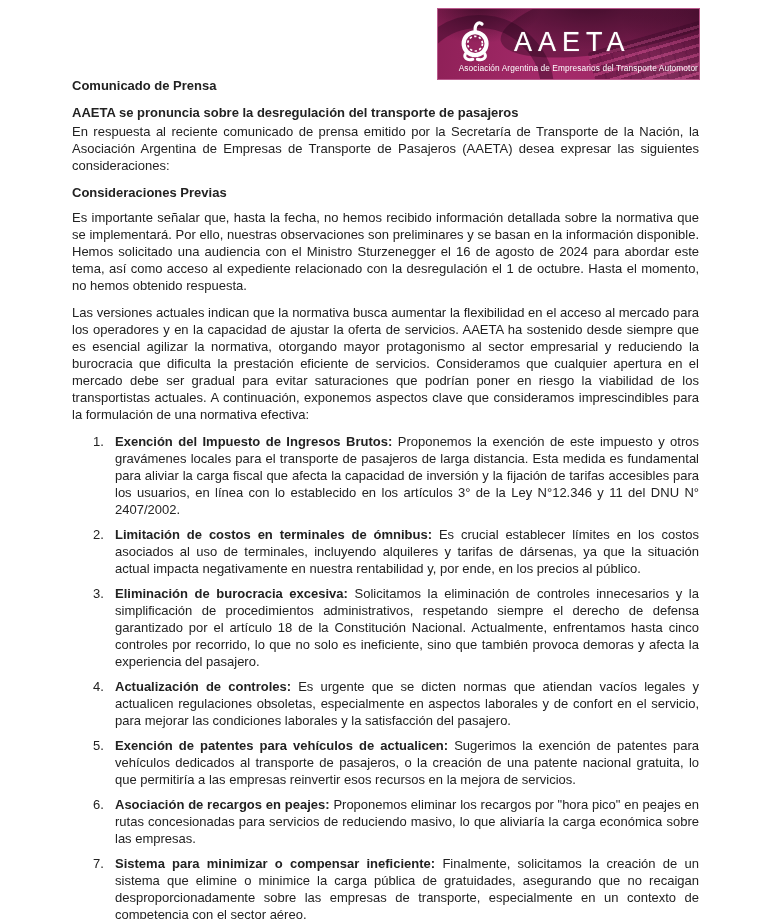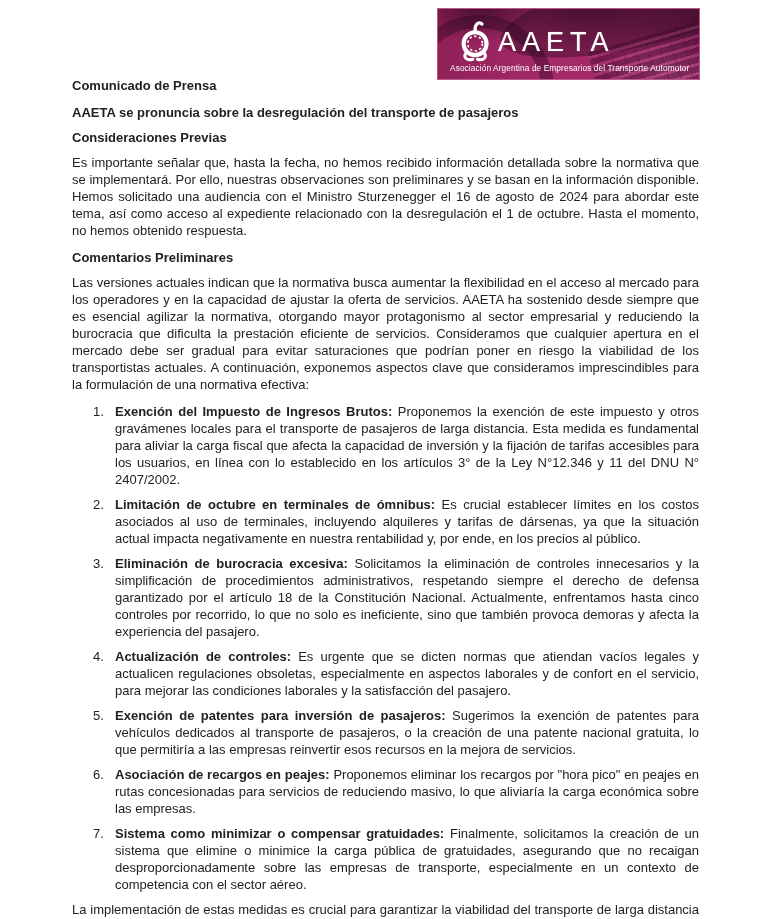--- a/index.html
+++ b/index.html
@@ -33,29 +33,29 @@
   }
   .laptop-keys {
     position:absolute; right:-14px; bottom:-14px; width:120px; height:58px;
     transform:rotate(-16deg); border-radius:4px; opacity:.75;
     background:
       repeating-linear-gradient(0deg, rgba(55,8,38,.55) 0 6px, rgba(165,70,120,.45) 6px 9px),
       repeating-linear-gradient(90deg, rgba(0,0,0,0) 0 10px, rgba(110,25,78,.5) 10px 12px);
   }
   .logo-row {
     position:absolute; left:16px; top:12px; height:42px;
-    display:flex; align-items:center; gap:0;
+    display:flex; align-items:center; gap:16px;
   }
   .logo-acronym {
     color:#ffffff; font-size:27px; letter-spacing:6px; font-weight:normal;
     text-shadow:0 0 1px rgba(255,255,255,.6);
   }
   .banner-tagline {
     position:absolute; left:12px; bottom:6px; width:248px;
-    color:#ffffff; font-size:8.3px; letter-spacing:.1px; white-space:nowrap;
+    color:#ffffff; font-size:8.3px; letter-spacing:.1px; white-space:nowrap;text-align:right;
   }
 
   
   .content {
     position:absolute; left:72px; top:77px; width:627px;
     font-size:13px; line-height:17px;
   }
   .para { text-align:justify; margin-bottom:10px; }
   .bold-head { font-weight:bold; margin-bottom:10px; }
   .doc-title { font-weight:bold; margin-bottom:2px; }
@@ -87,52 +87,52 @@
       </svg>
     </span>
     <span class="logo-acronym">AAETA</span>
   </div>
   <div class="banner-tagline">Asociación Argentina de Empresarios del Transporte Automotor</div>
 </div>
 
 <div class="content">
   <p class="bold-head">Comunicado de Prensa</p>
   <p class="doc-title">AAETA se pronuncia sobre la desregulación del transporte de pasajeros</p>
+  <p class="para">En respuesta al reciente comunicado de prensa emitido por la Secretaría de Transporte de la Nación, la Asociación Argentina de Empresas de Transporte de Pasajeros (AAETA) desea expresar las siguientes consideraciones:</p>
 
   <p class="section-heading">Consideraciones Previas</p>
   <p class="para">Es importante señalar que, hasta la fecha, no hemos recibido información detallada sobre la normativa que se implementará. Por ello, nuestras observaciones son preliminares y se basan en la información disponible. Hemos solicitado una audiencia con el Ministro Sturzenegger el 16 de agosto de 2024 para abordar este tema, así como acceso al expediente relacionado con la desregulación el 1 de octubre. Hasta el momento, no hemos obtenido respuesta.</p>
 
-  <p class="section-heading">Comentarios Preliminares</p>
   <p class="para">Las versiones actuales indican que la normativa busca aumentar la flexibilidad en el acceso al mercado para los operadores y en la capacidad de ajustar la oferta de servicios. AAETA ha sostenido desde siempre que es esencial agilizar la normativa, otorgando mayor protagonismo al sector empresarial y reduciendo la burocracia que dificulta la prestación eficiente de servicios.  Consideramos que cualquier apertura en el mercado debe ser gradual para evitar saturaciones que podrían poner en riesgo la viabilidad de los transportistas actuales. A continuación, exponemos aspectos clave que consideramos imprescindibles para la formulación de una normativa efectiva:</p>
 
   <div class="num-list">
     <div class="li">
       <span class="num">1.</span>
       <p class="li-body"><span class="lead">Exención del Impuesto de Ingresos Brutos:</span> <span>Proponemos la exención de este impuesto y otros gravámenes locales para el transporte de pasajeros de larga distancia. Esta medida es fundamental para aliviar la carga fiscal que afecta la capacidad de inversión y la fijación de tarifas accesibles para los usuarios, en línea con lo establecido en los artículos 3° de la Ley N°12.346 y 11 del DNU N° 2407/2002.</span></p>
     </div>
     <div class="li">
       <span class="num">2.</span>
-      <p class="li-body"><span class="lead">Limitación de octubre en terminales de ómnibus:</span> <span>Es crucial establecer límites en los costos asociados al uso de terminales, incluyendo alquileres y tarifas de dársenas, ya que la situación actual impacta negativamente en nuestra rentabilidad y, por ende, en los precios al público.</span></p>
+      <p class="li-body"><span class="lead">Limitación de costos en terminales de ómnibus:</span> <span>Es crucial establecer límites en los costos asociados al uso de terminales, incluyendo alquileres y tarifas de dársenas, ya que la situación actual impacta negativamente en nuestra rentabilidad y, por ende, en los precios al público.</span></p>
     </div>
     <div class="li">
       <span class="num">3.</span>
       <p class="li-body"><span class="lead">Eliminación de burocracia excesiva:</span> <span>Solicitamos la eliminación de controles innecesarios y la simplificación de procedimientos administrativos, respetando siempre el derecho de defensa garantizado por el artículo 18 de la Constitución Nacional. Actualmente, enfrentamos hasta cinco controles por recorrido, lo que no solo es ineficiente, sino que también provoca demoras y afecta la experiencia del pasajero.</span></p>
     </div>
     <div class="li">
       <span class="num">4.</span>
       <p class="li-body"><span class="lead">Actualización de controles:</span> <span>Es urgente que se dicten normas que atiendan vacíos legales y actualicen regulaciones obsoletas, especialmente en aspectos laborales y de confort en el servicio, para mejorar las condiciones laborales y la satisfacción del pasajero.</span></p>
     </div>
     <div class="li">
       <span class="num">5.</span>
-      <p class="li-body"><span class="lead">Exención de patentes para inversión de pasajeros:</span> <span>Sugerimos la exención de patentes para vehículos dedicados al transporte de pasajeros, o la creación de una patente nacional gratuita, lo que permitiría a las empresas reinvertir esos recursos en la mejora de servicios.</span></p>
+      <p class="li-body"><span class="lead">Exención de patentes para vehículos de actualicen:</span> <span>Sugerimos la exención de patentes para vehículos dedicados al transporte de pasajeros, o la creación de una patente nacional gratuita, lo que permitiría a las empresas reinvertir esos recursos en la mejora de servicios.</span></p>
     </div>
     <div class="li">
       <span class="num">6.</span>
       <p class="li-body"><span class="lead">Asociación de recargos en peajes:</span> <span>Proponemos eliminar los recargos por "hora pico" en peajes en rutas concesionadas para servicios de reduciendo masivo, lo que aliviaría la carga económica sobre las empresas.</span></p>
     </div>
     <div class="li">
       <span class="num">7.</span>
-      <p class="li-body"><span class="lead">Sistema como minimizar o compensar gratuidades:</span> <span>Finalmente, solicitamos la creación de un sistema que elimine o minimice la carga pública de gratuidades, asegurando que no recaigan desproporcionadamente sobre las empresas de transporte, especialmente en un contexto de competencia con el sector aéreo.</span></p>
+      <p class="li-body"><span class="lead">Sistema para minimizar o compensar ineficiente:</span> <span>Finalmente, solicitamos la creación de un sistema que elimine o minimice la carga pública de gratuidades, asegurando que no recaigan desproporcionadamente sobre las empresas de transporte, especialmente en un contexto de competencia con el sector aéreo.</span></p>
     </div>
   </div>
 
   <p class="closing">La implementación de estas medidas es crucial para garantizar la viabilidad del transporte de larga distancia en Argentina.</p>
 </div>
 
 </body></html>

